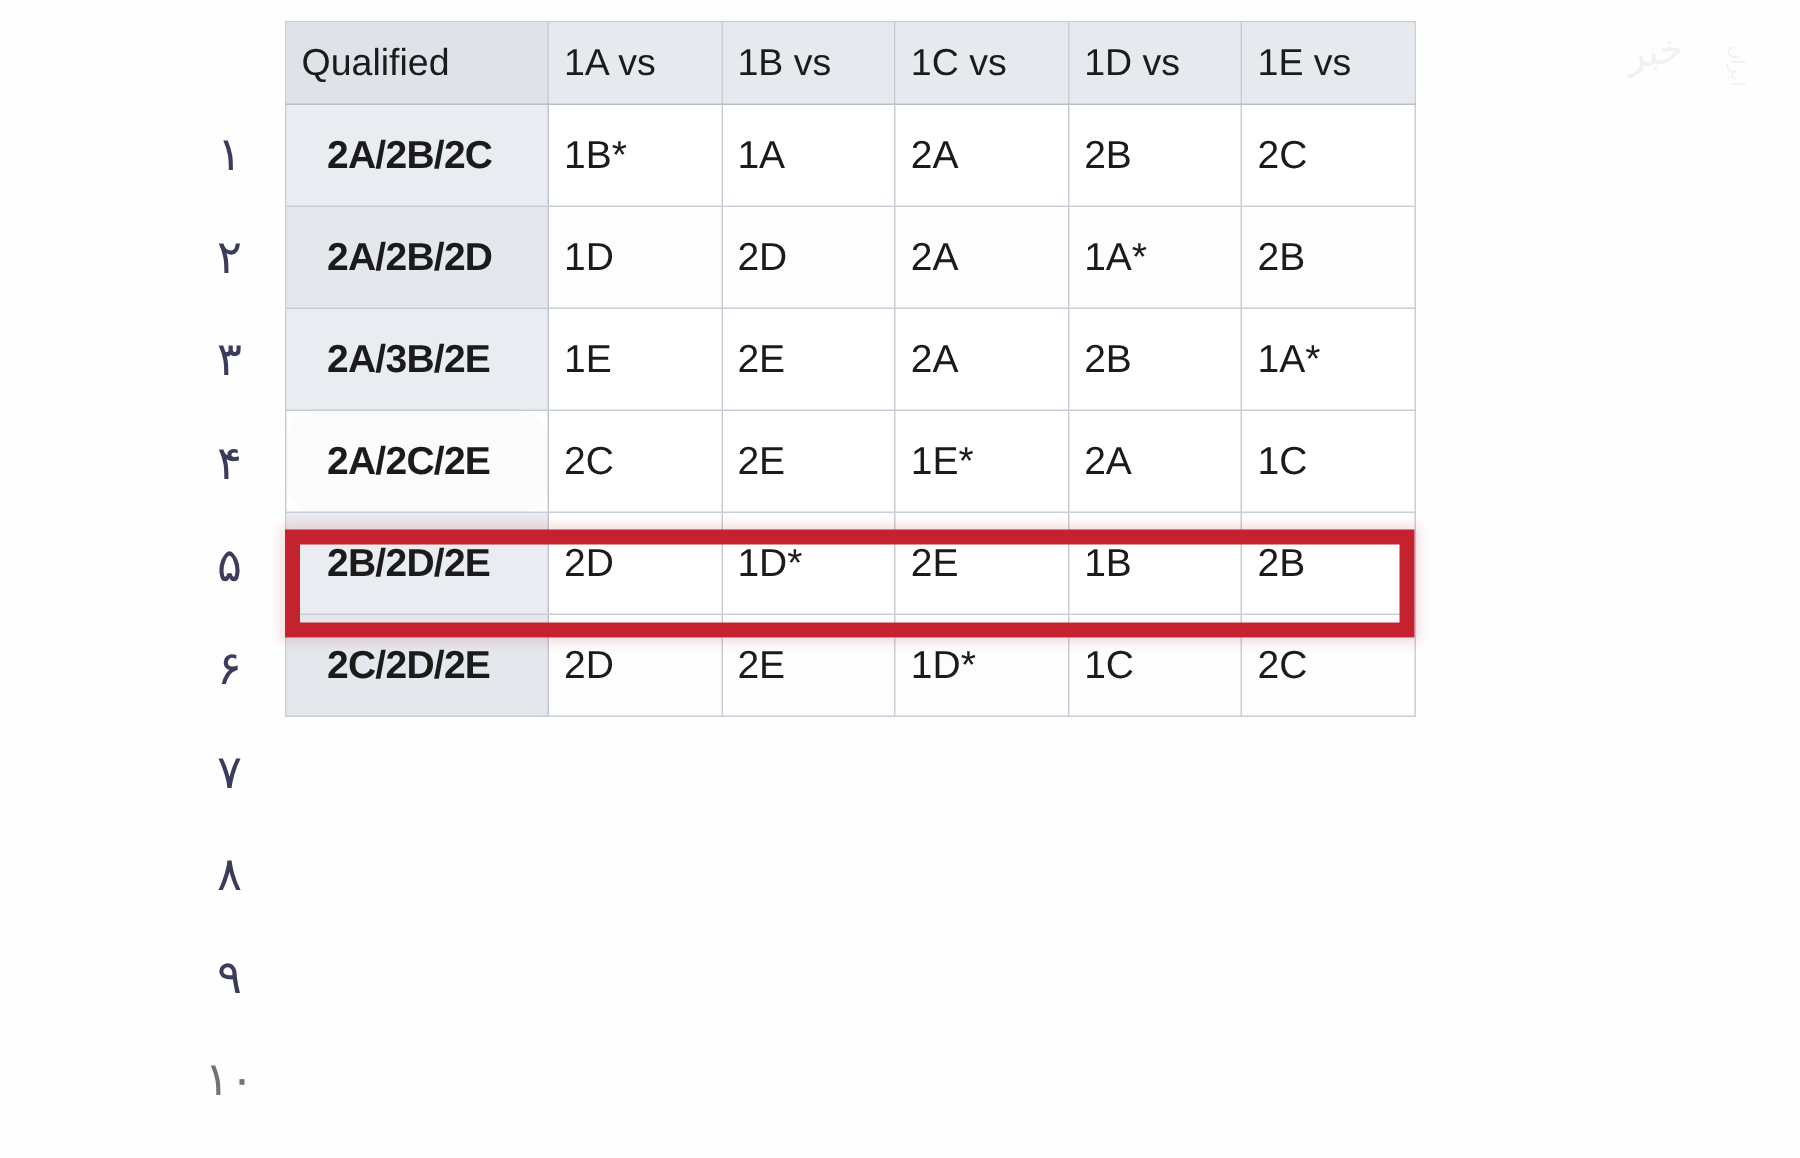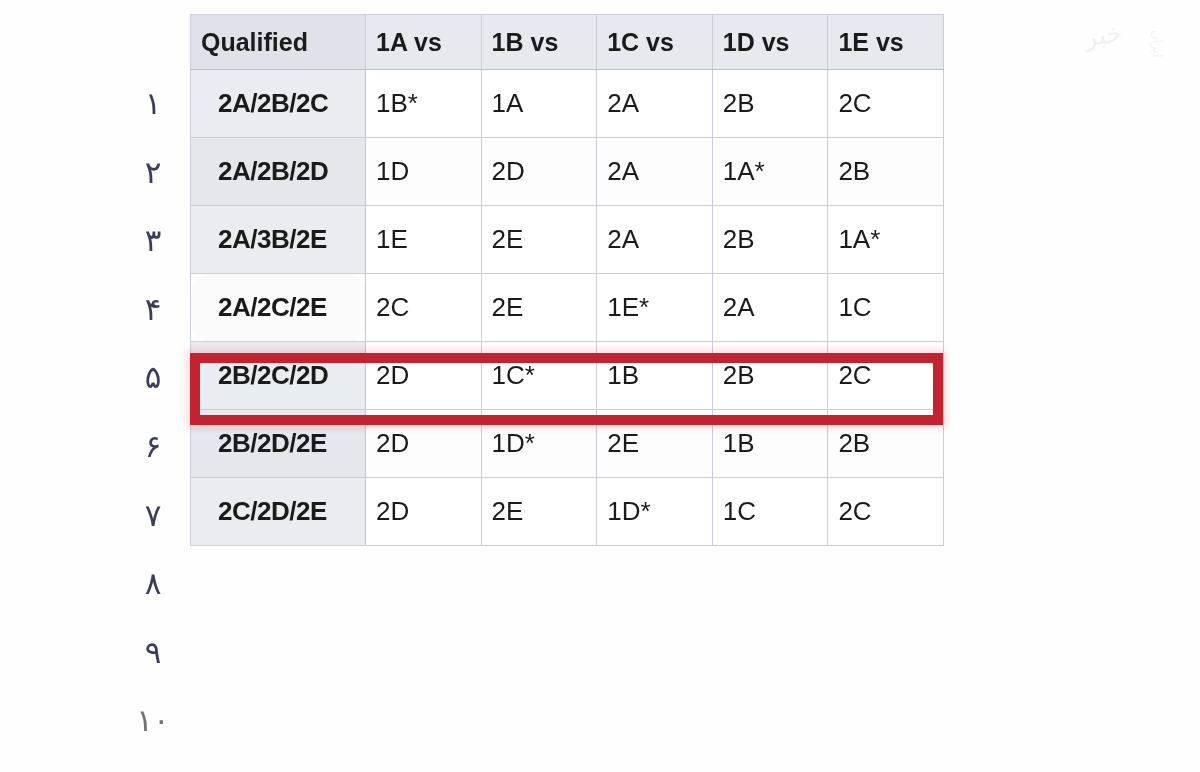--- a/index.html
+++ b/index.html
@@ -92,21 +92,21 @@
     font-size: 26px;
     color: #1b1b1b;
     text-align: left;
     vertical-align: middle;
     white-space: nowrap;
     background: #ffffff;
   }
 
   table#fixtures thead th {
     height: 54px;
-    font-weight: bold;
+    font-weight: normal;
     background: #e6e9ee;
     border-bottom: 1px solid #b9bfc8;
     font-size: 25px;
   }
   table#fixtures thead th.qual-head {
     background: #dfe3e9;
   }
 
   table#fixtures tbody td.qual {
     font-weight: bold;
@@ -211,28 +211,20 @@
           </tr>
           <tr class="highlighted">
             <td class="qual">2A/2C/2E</td>
             <td>2C</td>
             <td>2E</td>
             <td>1E*</td>
             <td>2A</td>
             <td>1C</td>
           </tr>
           <tr>
-            <td class="qual">2B/2C/2D</td>
-            <td>2D</td>
-            <td>1C*</td>
-            <td>1B</td>
-            <td>2B</td>
-            <td>2C</td>
-          </tr>
-          <tr>
             <td class="qual">2B/2D/2E</td>
             <td>2D</td>
             <td>1D*</td>
             <td>2E</td>
             <td>1B</td>
             <td>2B</td>
           </tr>
           <tr>
             <td class="qual">2C/2D/2E</td>
             <td>2D</td>

